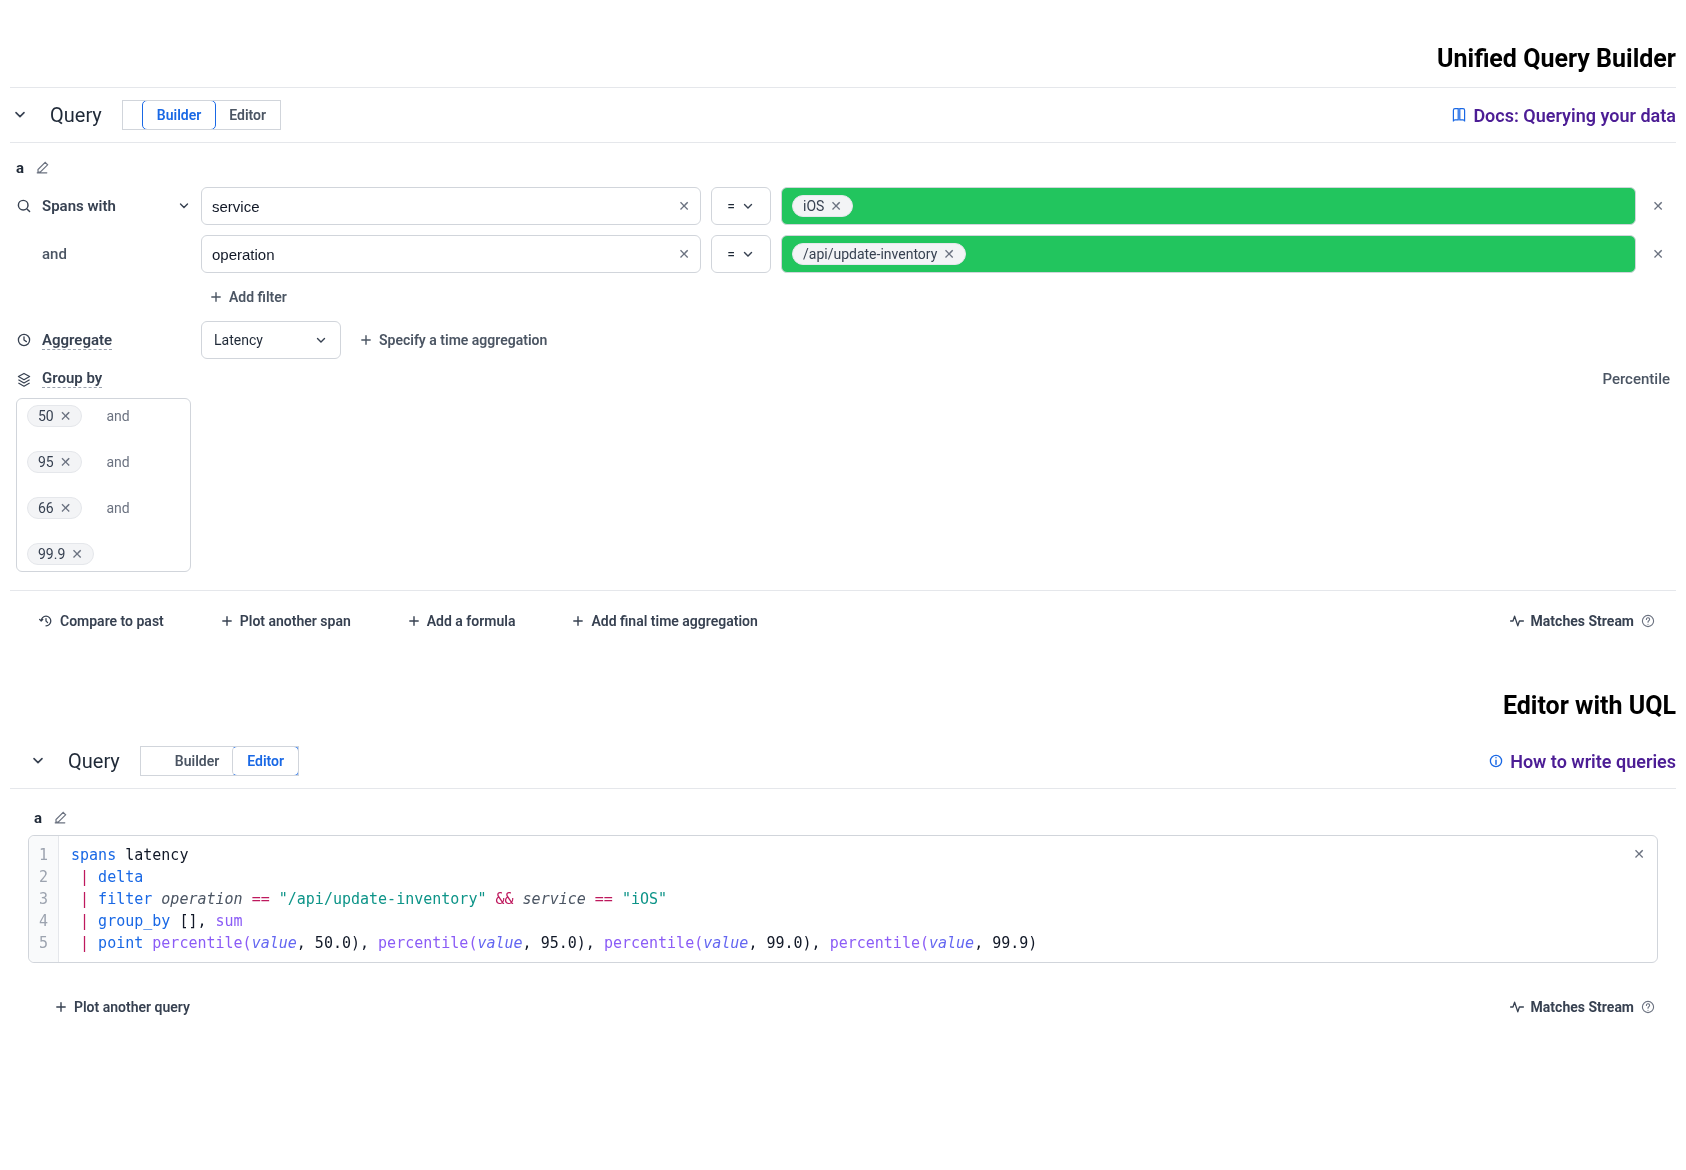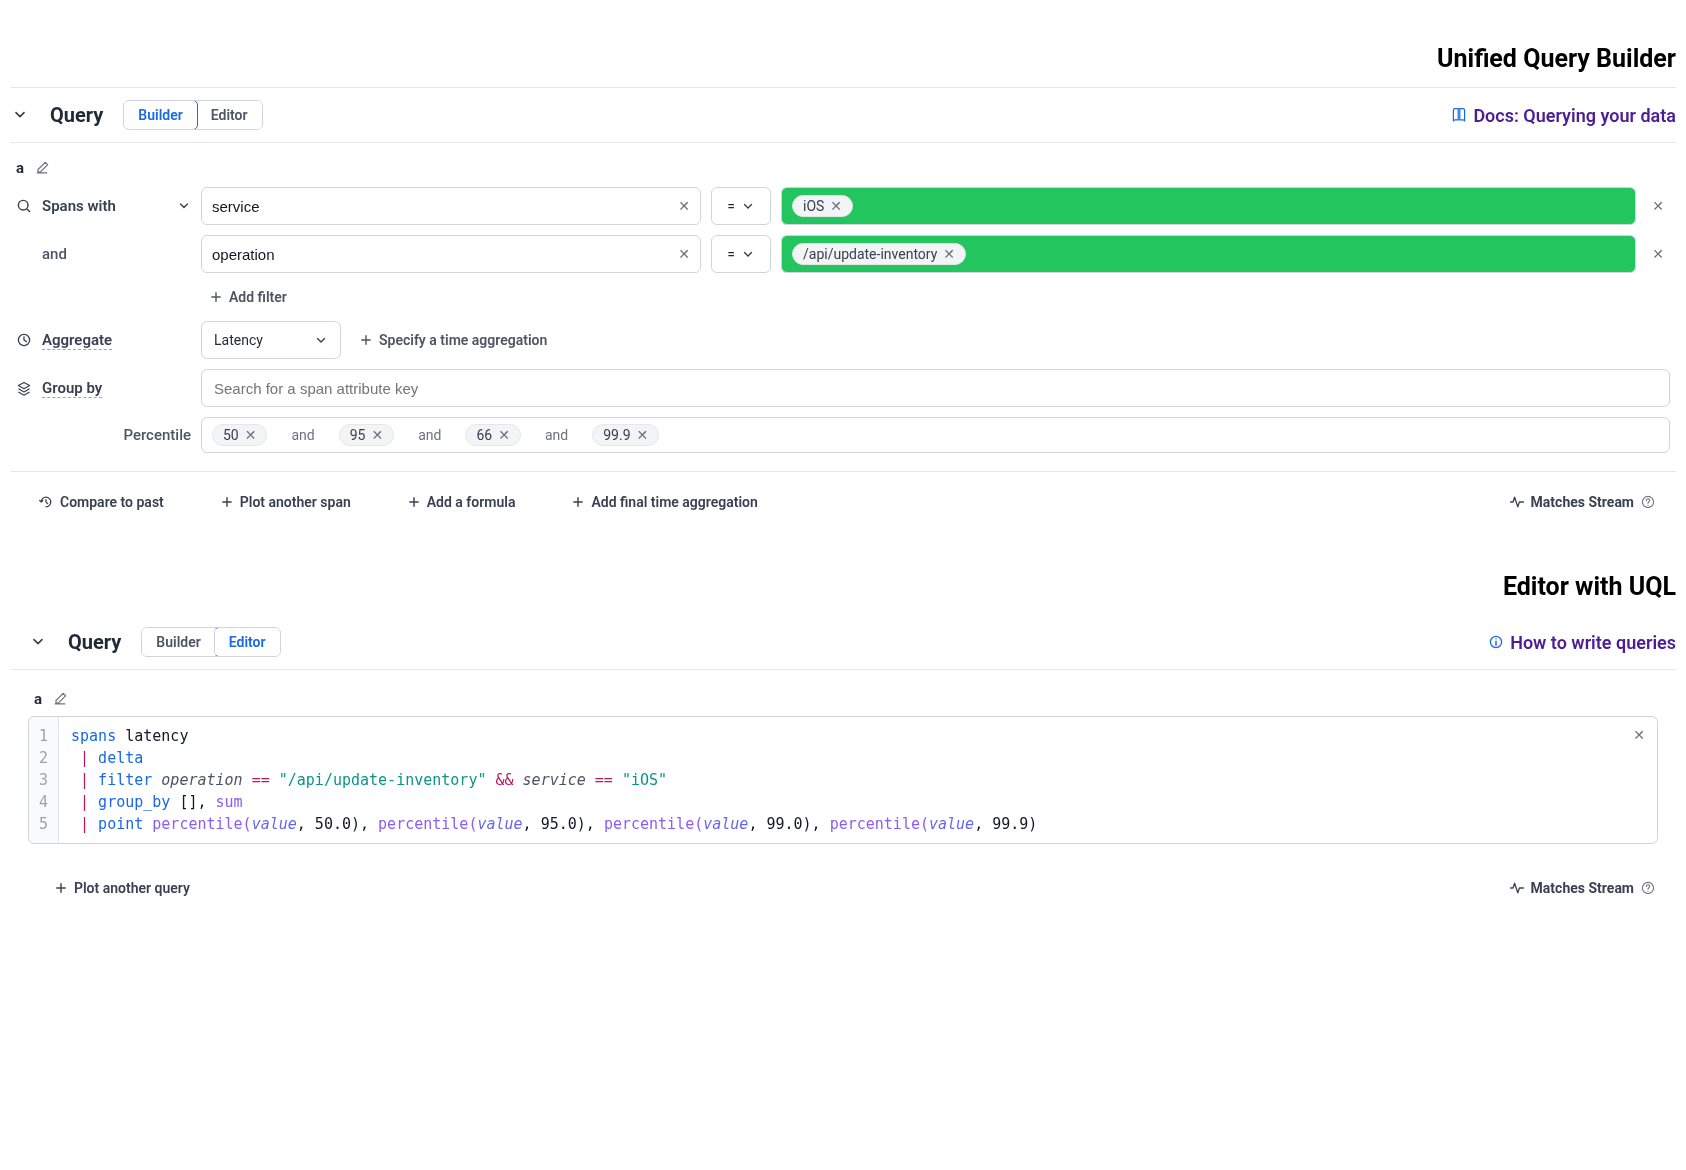--- a/index.html
+++ b/index.html
@@ -22,26 +22,27 @@
   display: flex;
   align-items: center;
   padding: 12px 0;
   gap: 20px;
 }
 .chev {
   width: 20px; height: 20px;
   display:flex; align-items:center; justify-content:center;
   cursor:pointer;
 }
-.query-label { font-size: 20px; font-weight: 700; }
+.query-label { font-size: 20px; font-weight: 400; }
 .pill-toggle {
   display: flex;
   border: 1px solid #d1d5db;
-  border-radius: 6px;
+  border-radius: 0;
   overflow: hidden;
+  padding-left: 20px;
 }
 .pill-toggle .seg {
   padding: 6px 14px;
   font-size: 14px;
   font-weight: 600;
   cursor: pointer;
   background: #fff;
   color: #4b5563;
 }
 .pill-toggle .seg.active {
@@ -319,23 +320,20 @@
           </svg>
         <span>Specify a time aggregation</span>
       </span>
     </div>
 
     <div class="label-cell">
       <svg class="icon-sm" viewBox="0 0 20 20">
           <path d="M10 3l7 4-7 4-7-4 7-4zM3 11l7 4 7-4M3 15l7 4 7-4" stroke="#374151" stroke-width="1.5" fill="none" stroke-linejoin="round"></path>
         </svg>
       <span class="dotted">Group by</span>
-    </div>
-    <div>
-      <input class="groupby-input" placeholder="Search for a span attribute key" style="">
     </div>
 
     <div class="label-cell sub" style="padding-left:26px;justify-content:flex-end;">
       <span>Percentile</span>
     </div>
     <div>
       <div class="percentile-box">
         <span class="pchip">
             <span>50</span>
             <span class="remove-x">✕</span>

